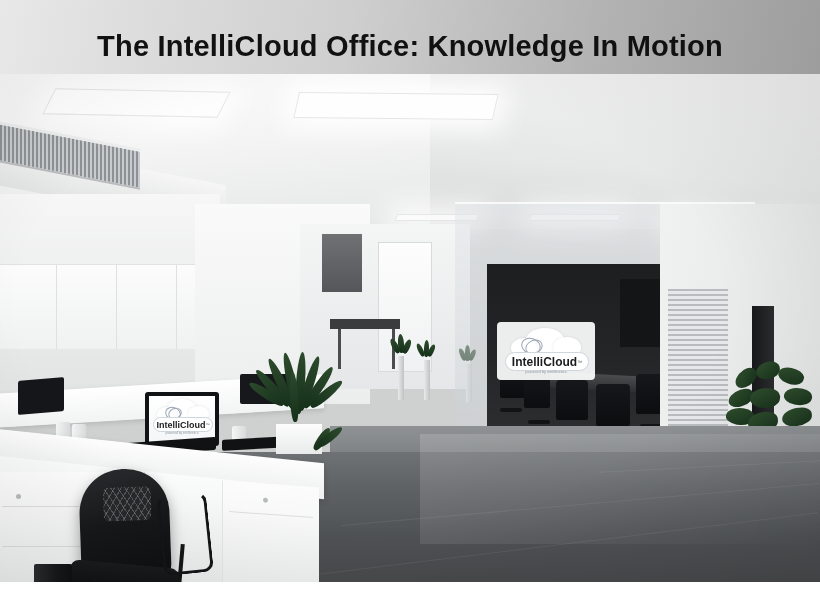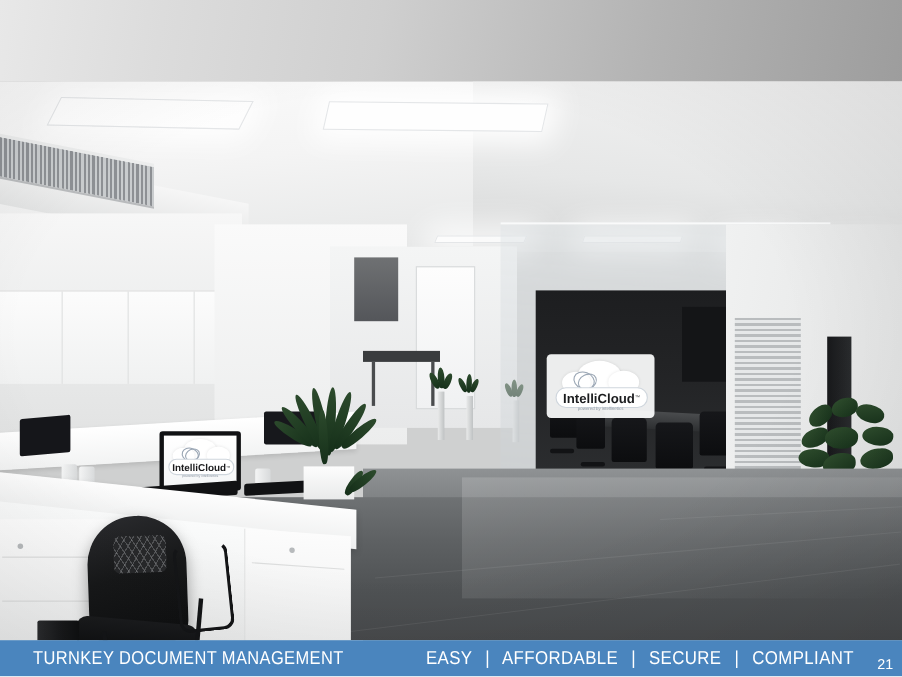--- a/index.html
+++ b/index.html
@@ -357,20 +357,21 @@
     color:#ffffff;font-size:13px;
     font-family:"Liberation Sans",sans-serif;
   }
 </style>
 </head>
 <body>
 
 <div id="slide">
 
   <div id="header-band"></div>
+  <div id="slide-title">The IntelliCloud Office:  Knowledge In Motion</div>
 
   <div id="photo">
 
     <div class="ceiling"></div>
     <div class="ceiling-right"></div>
     <div class="light-panel" id="light-1"></div>
     <div class="light-panel" id="light-2"></div>
     <div class="light-panel" id="light-small-a"></div>
     <div class="light-panel" id="light-small-b"></div>
     <div class="light-panel" id="light-small-c"></div>
@@ -533,27 +534,14 @@
     <div id="pc-tower">
       
       
       
       
     </div>
 
     <div class="photo-vignette"></div>
   </div>
 
-  <div id="footer-bar">
-    <div id="footer-left">TURNKEY DOCUMENT MANAGEMENT</div>
-    <div id="footer-right">
-      <span>EASY</span>
-      <span class="sep">|</span>
-      <span>AFFORDABLE</span>
-      <span class="sep">|</span>
-      <span>SECURE</span>
-      <span class="sep">|</span>
-      <span>COMPLIANT</span>
-    </div>
-    <div id="page-number">21</div>
-  </div>
 
 </div>
 
 </body></html>

